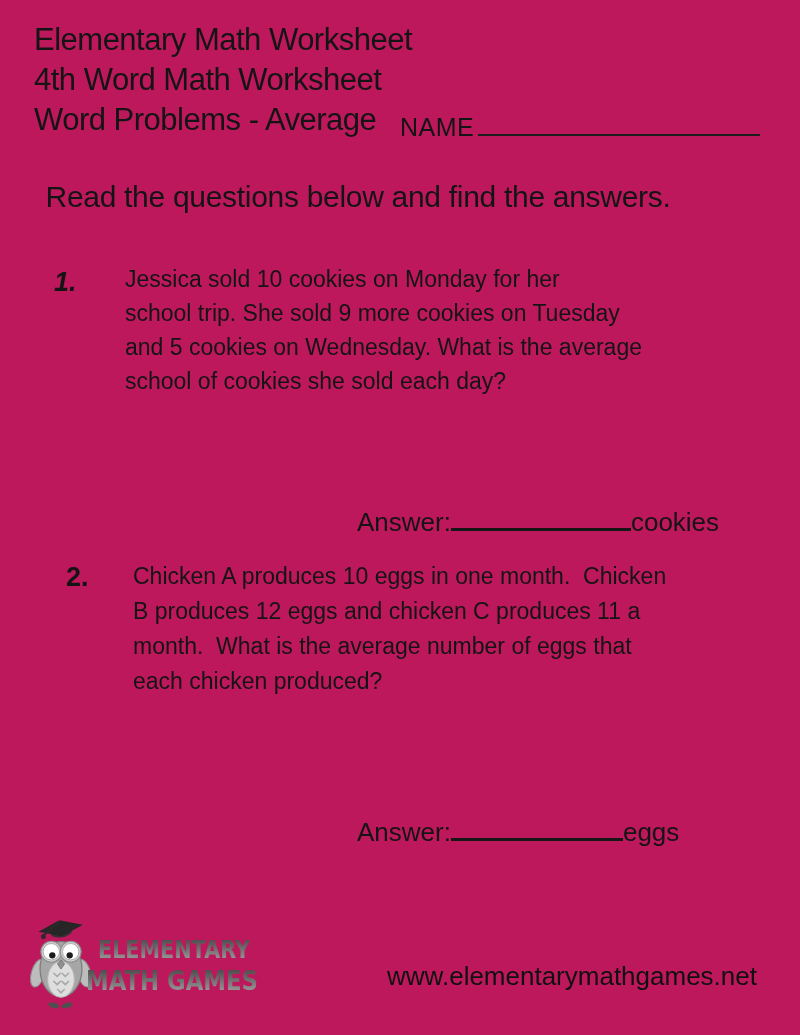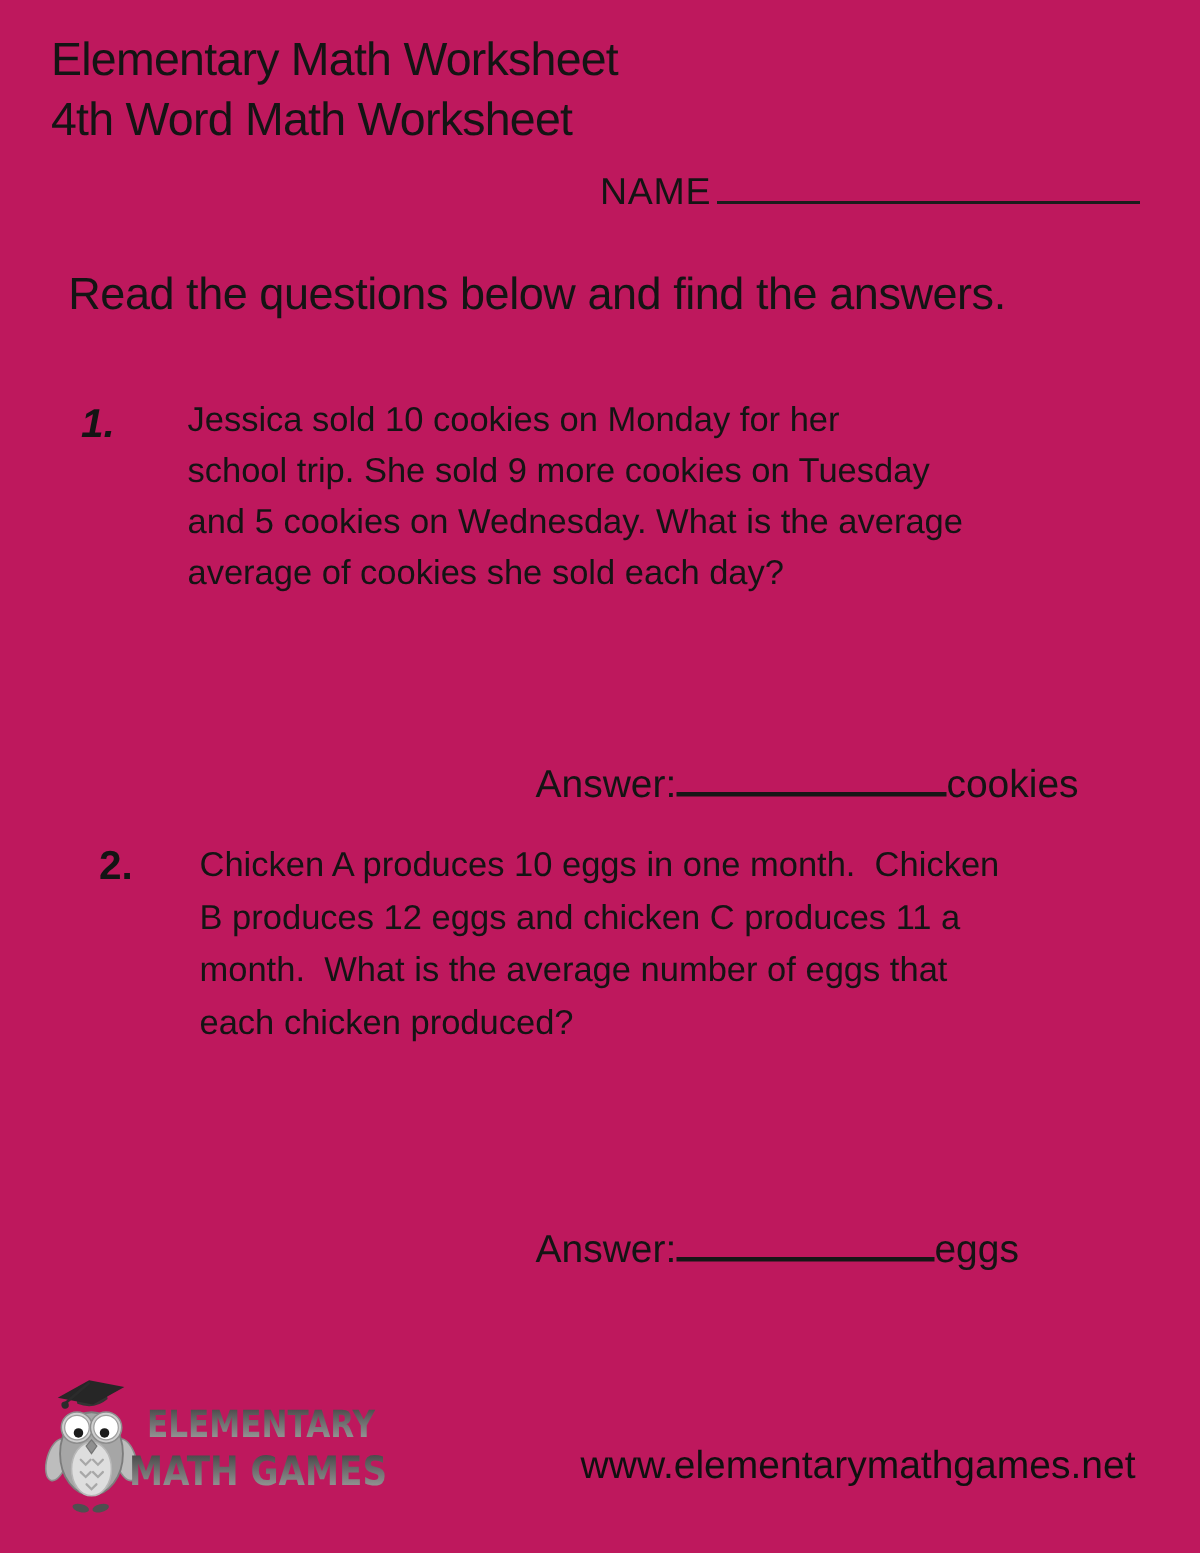--- a/index.html
+++ b/index.html
@@ -117,34 +117,35 @@
   }
 </style>
 </head>
 <body>
 
 <div class="page">
 
   <div class="title-block">
     <div>Elementary Math Worksheet</div>
     <div>4th Word Math Worksheet</div>
+    <div>Word Problems - Average</div>
   </div>
 
   <div class="name-field">
     <span>NAME</span><span class="name-line"></span>
   </div>
 
   <div class="instruction">Read the questions below and find the answers.</div>
 
   <div class="pnum italic" id="p1num">1.</div>
   <div class="ptext" id="p1text">
     <div class="pline">Jessica sold 10 cookies on Monday for her</div>
     <div class="pline">school trip. She sold 9 more cookies on Tuesday</div>
     <div class="pline">and 5 cookies on Wednesday. What is the average</div>
-    <div class="pline">average of cookies she sold each day?</div>
+    <div class="pline">school of cookies she sold each day?</div>
   </div>
 
   <div class="answer" id="answer1">
     <span>Answer:</span><span class="blank"></span><span>cookies</span>
   </div>
 
   <div class="pnum" id="p2num">2.</div>
   <div class="ptext" id="p2text">
     <div class="pline">Chicken A produces 10 eggs in one month.  Chicken</div>
     <div class="pline">B produces 12 eggs and chicken C produces 11 a</div>

